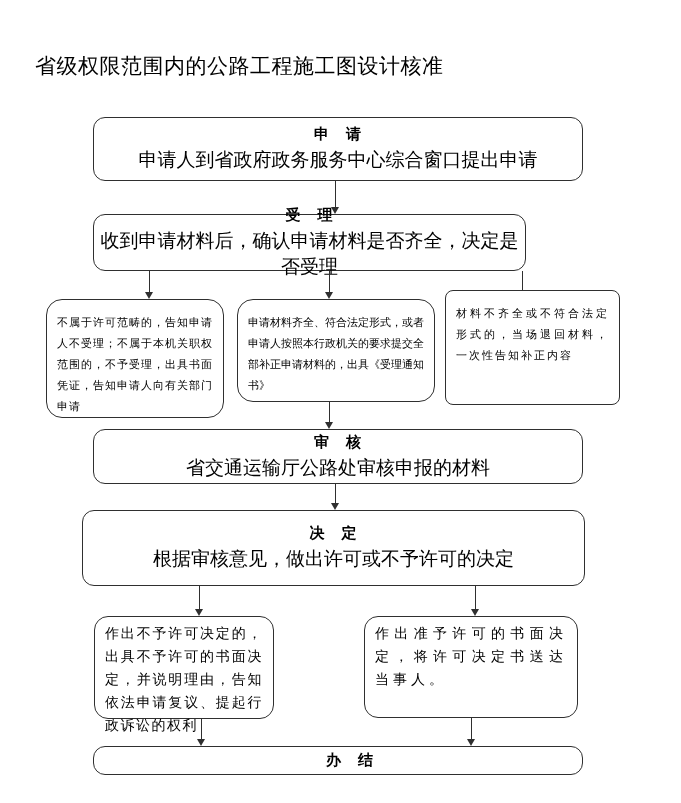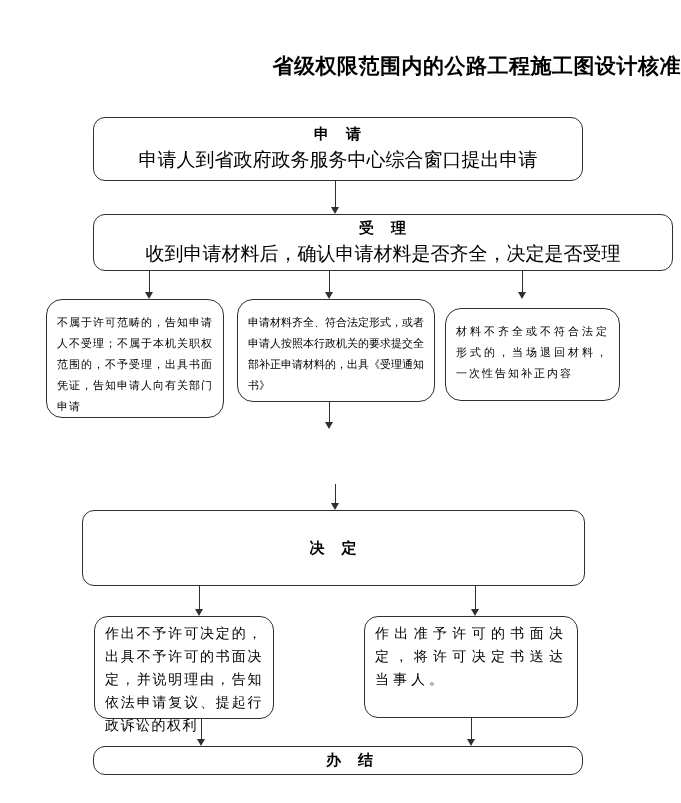--- a/index.html
+++ b/index.html
@@ -3,21 +3,21 @@
 <meta charset="utf-8">
 <title>Flowchart</title>
 <style>
   html,body { margin:0; padding:0; background:#ffffff; }
   .page {
     position:relative; width:681px; height:803px; background:#ffffff;
     font-family:"Liberation Sans", sans-serif; color:#000000; overflow:hidden;
   }
   .title {
     position:absolute; top:52px; left:0; width:100%; box-sizing:border-box;
-    padding-left:35px; text-align:right; font-size:21px; font-weight:bold;
+    padding-left:35px; text-align:left; font-size:21px; font-weight:normal;
     letter-spacing:0.5px; white-space:nowrap;
   }
   .box {
     position:absolute; box-sizing:border-box; background:#ffffff;
     border:1.5px solid #2f2f2f; border-radius:12px;
   }
   .wide {
     display:flex; flex-direction:column; align-items:center; justify-content:center;
     gap:3px; text-align:center;
   }
@@ -26,24 +26,24 @@
   .branch {
     border-radius:16px; padding:12px 10px; font-size:11px; line-height:21px;
     text-align:justify; letter-spacing:1px;
   }
   .low {
     border-radius:14px; padding:5px 10px; font-size:14px; line-height:23px;
     text-align:justify; letter-spacing:1.5px;
   }
   
   .box-apply    { left:93px;  top:117px; width:490px; height:64px; }
-  .box-accept   { left:93px;  top:214px; width:580px; height:57px; }
+  .box-accept   { left:93px;  top:214px; width:433px; height:57px; }
   .br-left      { left:46px;  top:299px; width:178px; height:119px; }
   .br-mid       { left:237px; top:299px; width:198px; height:103px; letter-spacing:0; }
-  .br-right     { left:445px; top:308px; width:175px; height:93px; letter-spacing:2px; }
+  .br-right     { left:445px; top:290px; width:175px; height:115px; letter-spacing:2px;border-radius:8px; }
   .box-review   { left:93px;  top:429px; width:490px; height:55px; }
   .box-decide   { left:82px;  top:510px; width:503px; height:76px; }
   .low-left     { left:94px;  top:616px; width:180px; height:103px; }
   .low-right    { left:364px; top:616px; width:214px; height:102px; letter-spacing:4px; }
   .box-complete { left:93px;  top:746px; width:490px; height:29px;padding-left:24px; }
   
   .arrow { position:absolute; width:11px; }
   .arrow::before {
     content:""; position:absolute; left:50%; top:0; bottom:6px;
     width:1.4px; margin-left:-0.7px; background:#2f2f2f;
@@ -86,25 +86,30 @@
   <div class="arrow arr-b1"></div>
   <div class="arrow arr-b2"></div>
   <div class="arrow arr-b3"></div>
 
   <div class="box branch br-left">不属于许可范畴的，告知申请人不受理；不属于本机关职权范围的，不予受理，出具书面凭证，告知申请人向有关部门申请</div>
   <div class="box branch br-mid">申请材料齐全、符合法定形式，或者申请人按照本行政机关的要求提交全部补正申请材料的，出具《受理通知书》</div>
   <div class="box branch br-right">材料不齐全或不符合法定形式的，当场退回材料，一次性告知补正内容</div>
 
   <div class="arrow arr-c1"></div>
 
+  <div class="box wide box-review">
+    <div class="heading">审　核</div>
+    <div class="bodytext">省交通运输厅公路处审核申报的材料</div>
+  </div>
 
   <div class="arrow arr-d1"></div>
 
   <div class="box wide box-decide">
     <div class="heading">决　定</div>
+    <div class="bodytext">根据审核意见，做出许可或不予许可的决定</div>
   </div>
 
   <div class="arrow arr-e1"></div>
   <div class="arrow arr-e2"></div>
 
   <div class="box low low-left">作出不予许可决定的，出具不予许可的书面决定，并说明理由，告知依法申请复议、提起行政诉讼的权利</div>
   <div class="box low low-right">作出准予许可的书面决定，将许可决定书送达当事人。</div>
 
   <div class="arrow arr-f1"></div>
   <div class="arrow arr-f2"></div>

